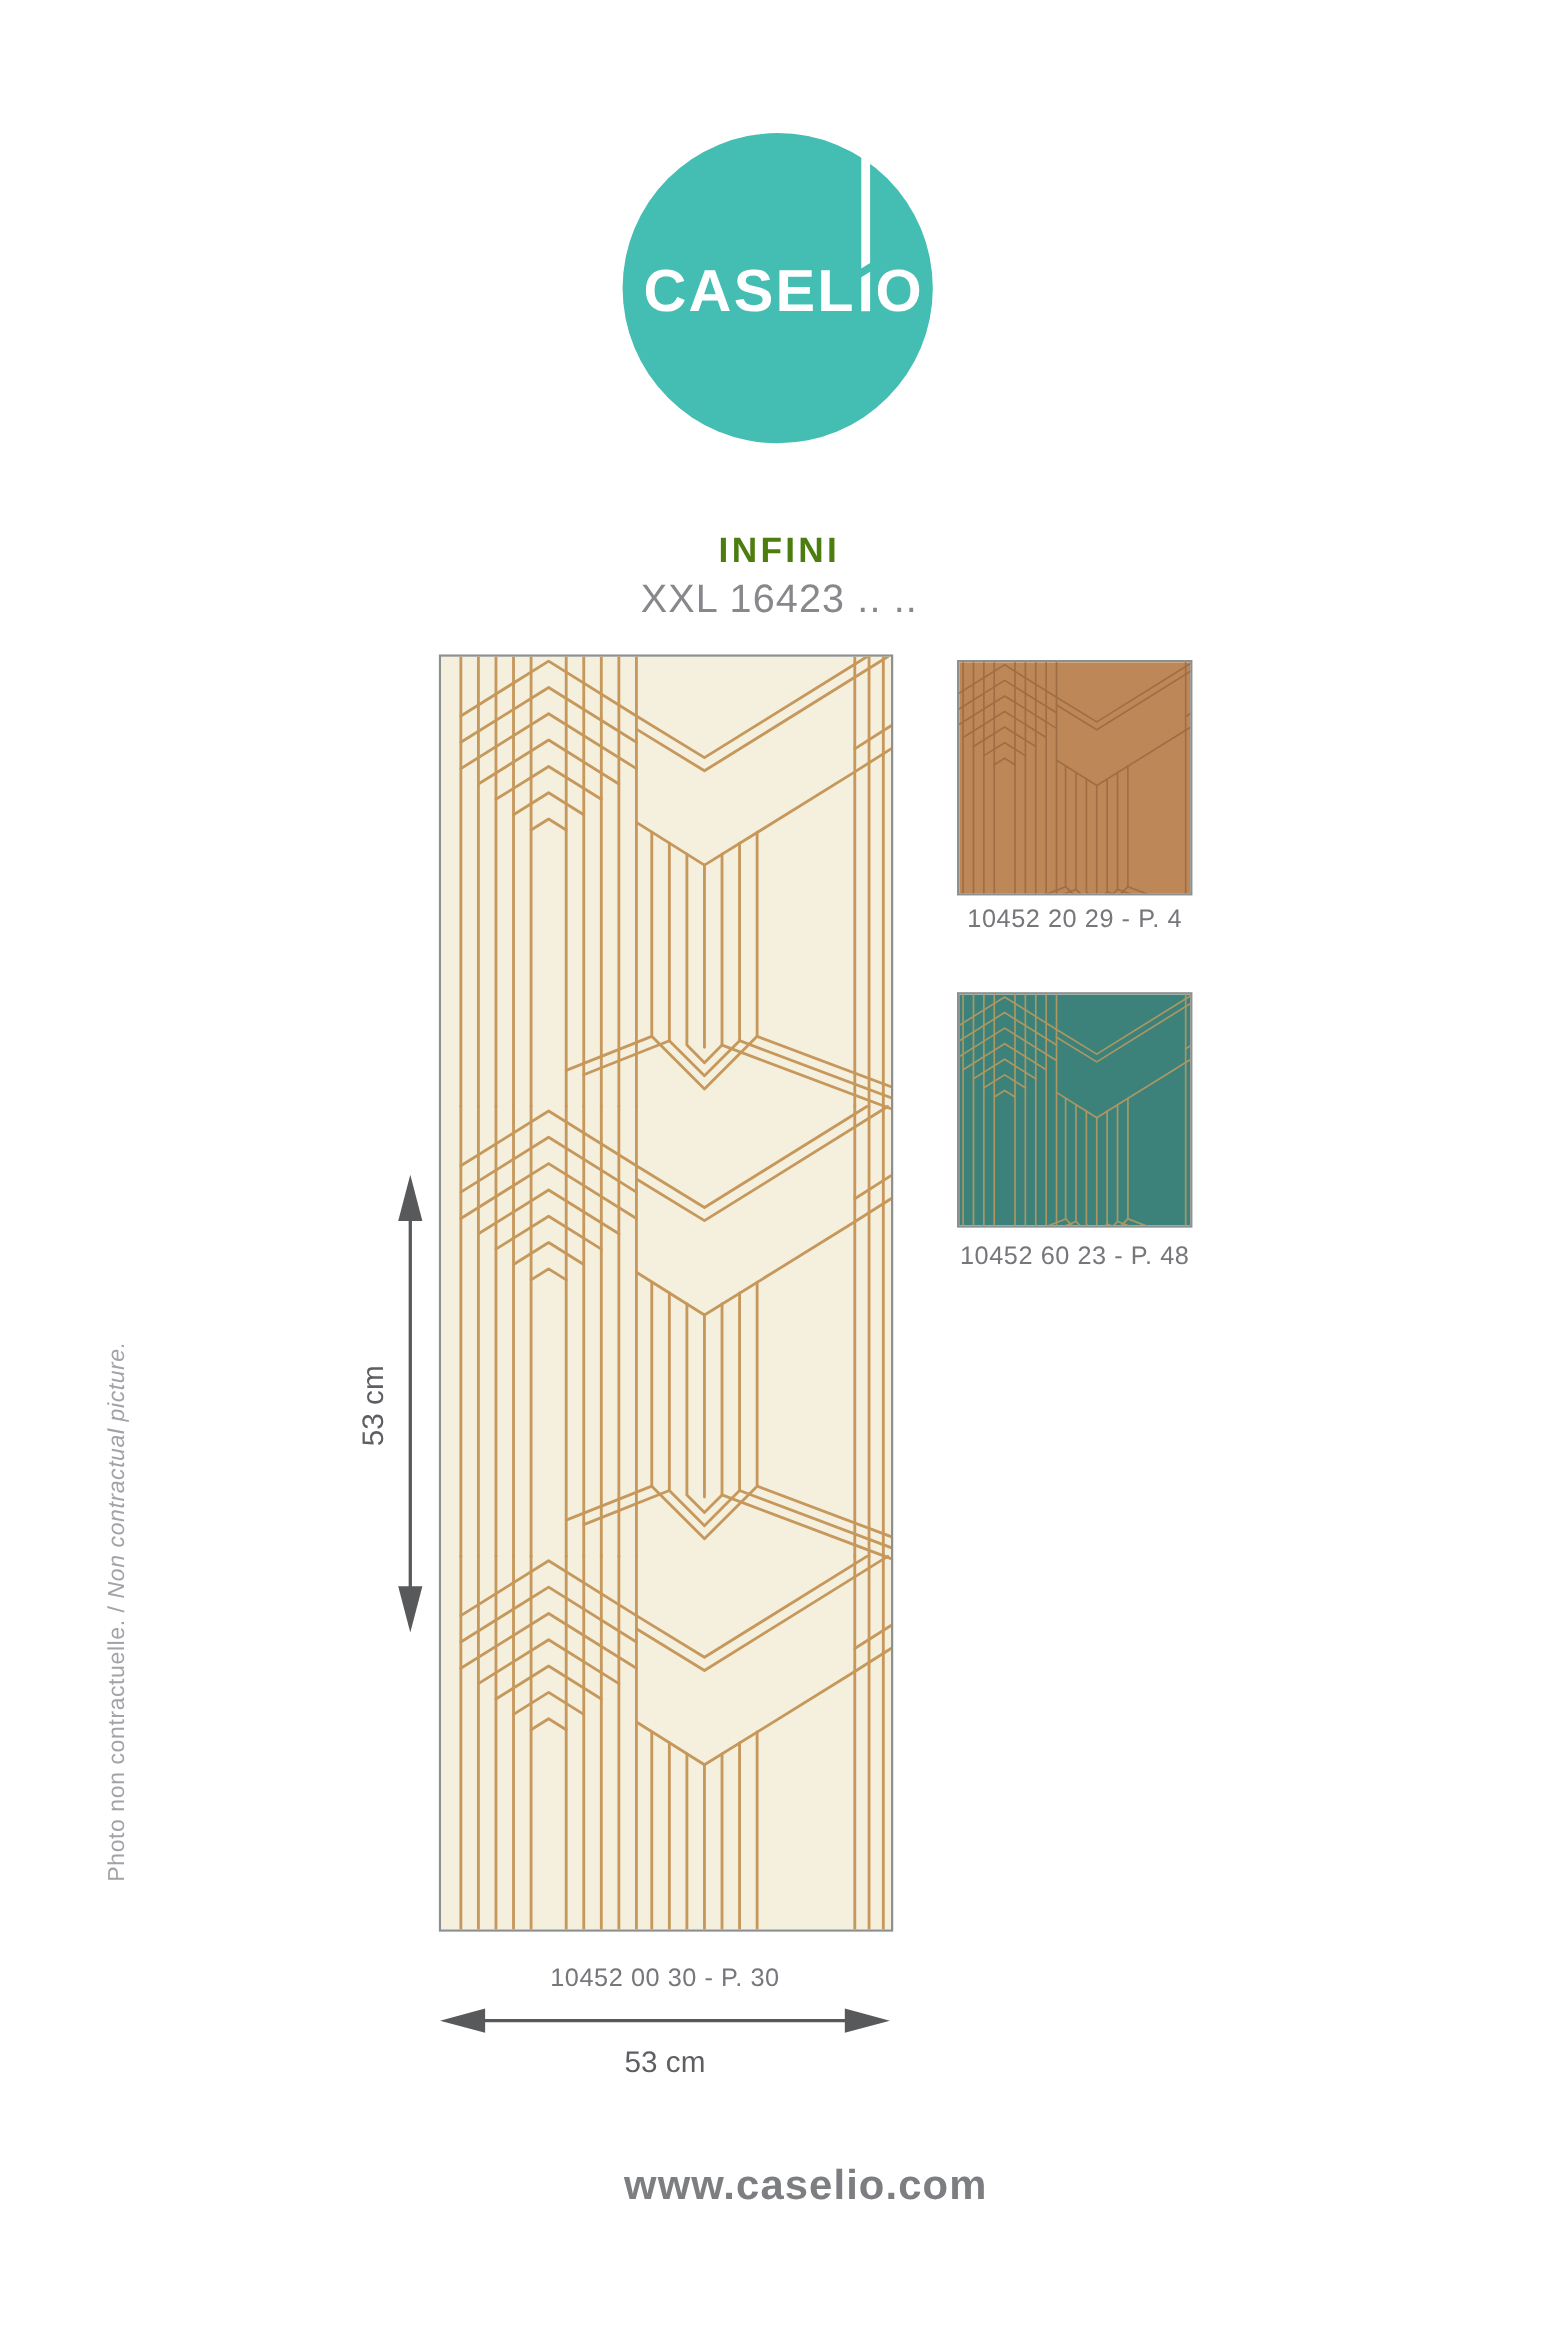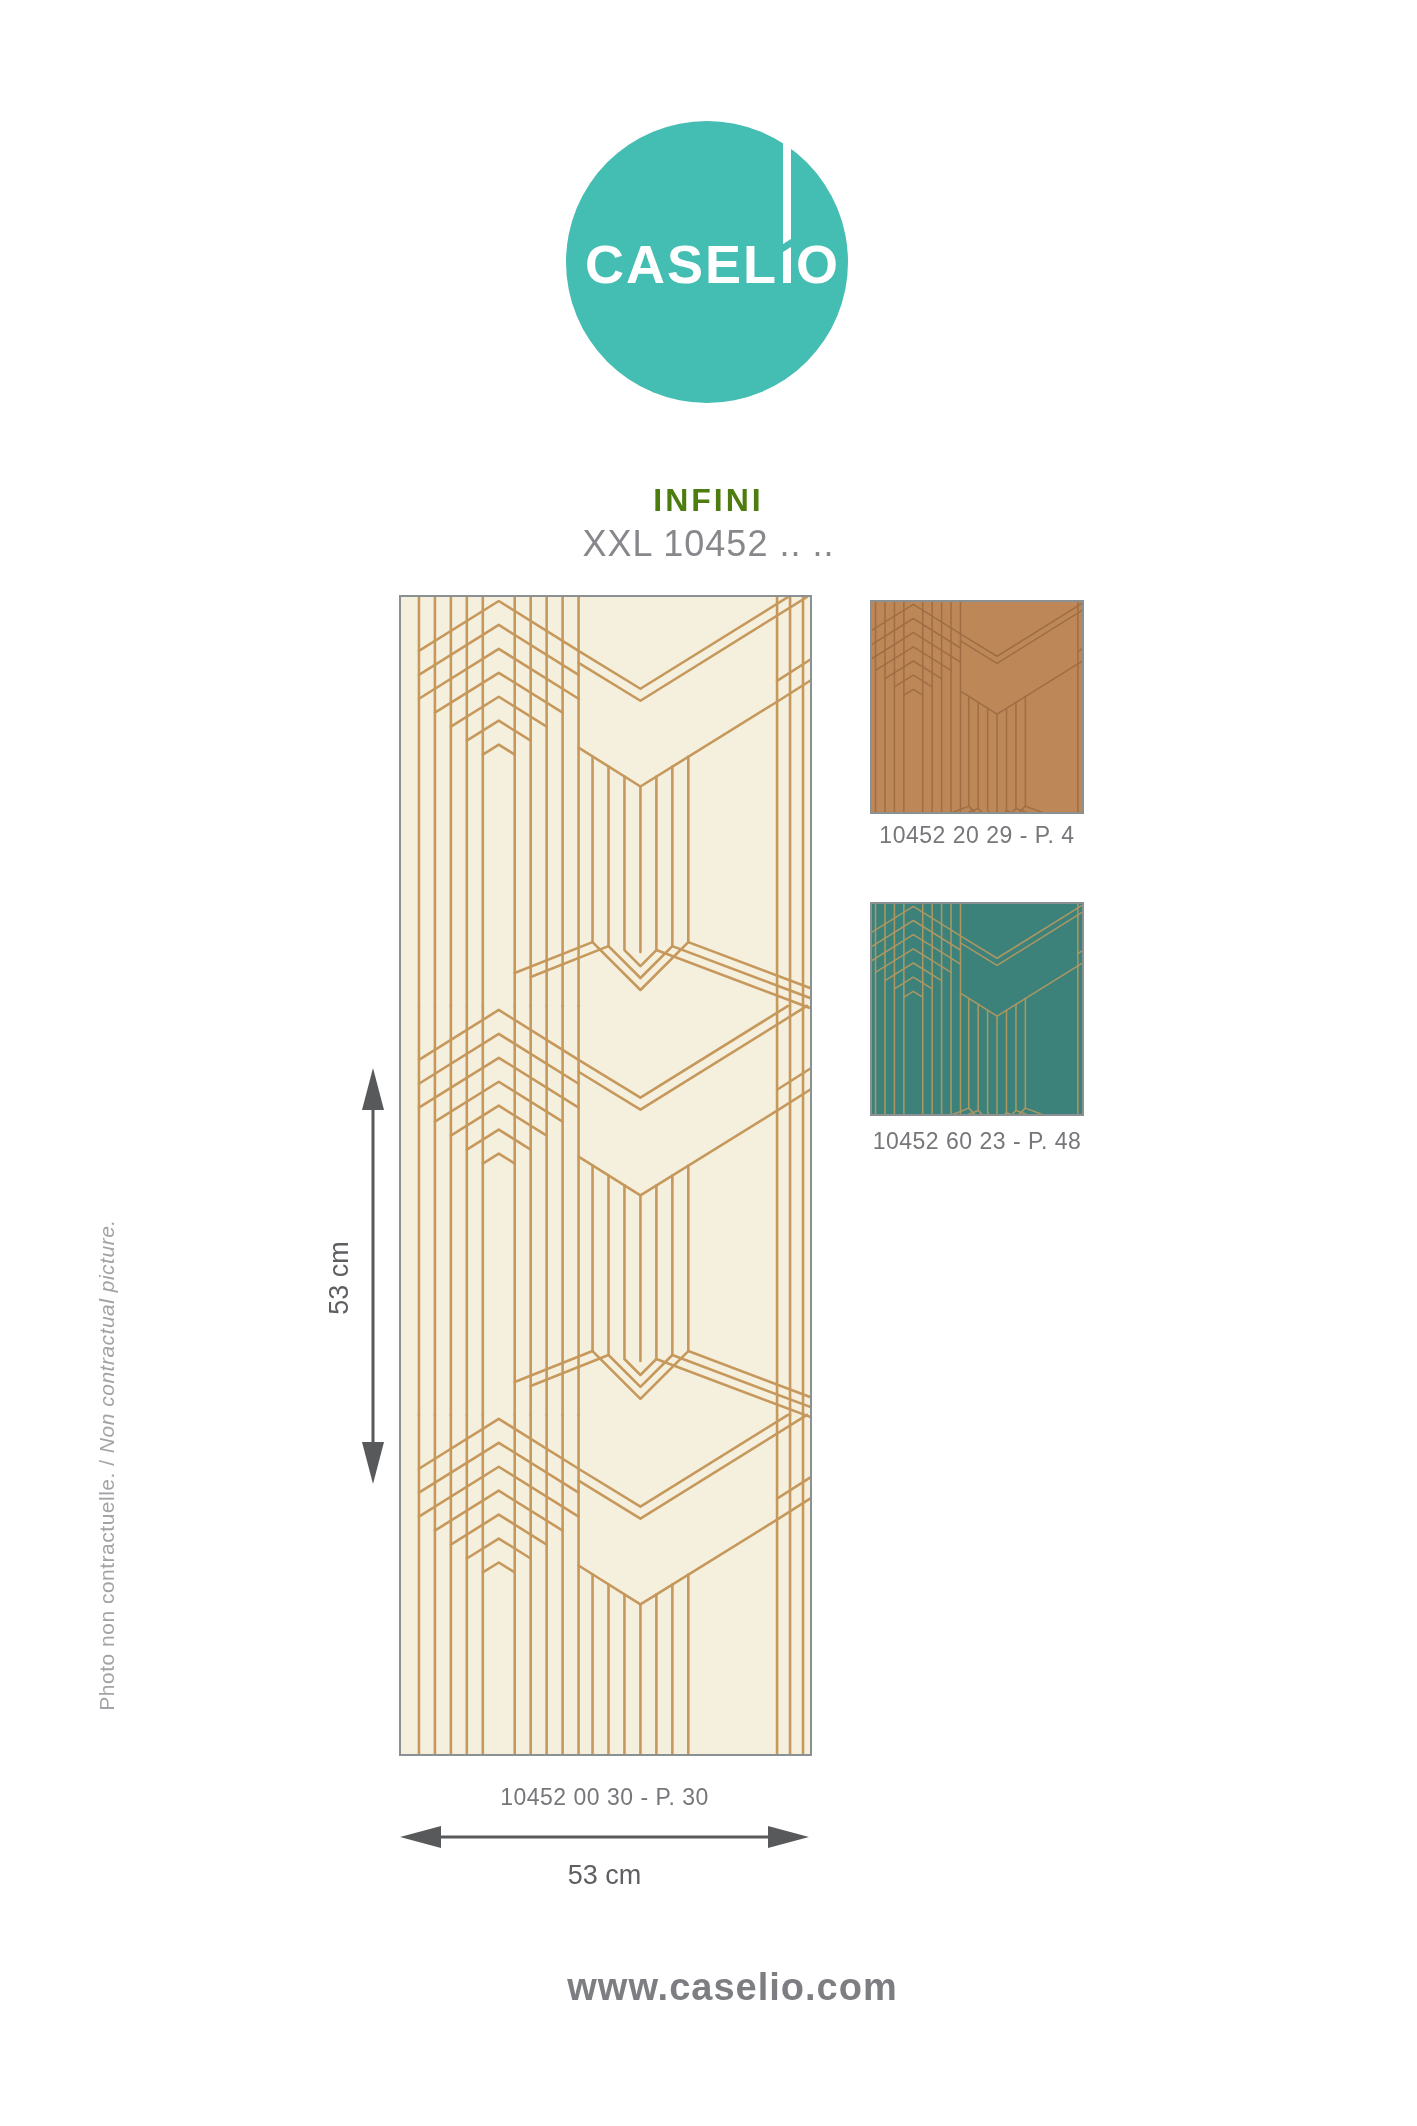--- a/index.html
+++ b/index.html
@@ -82,21 +82,21 @@
 
   <svg class="abs" style="left:565px;top:120px;" width="284" height="284" viewBox="0 0 284 284">
     <circle cx="142" cy="142" r="141" fill="#44BDB2"></circle>
     <polygon points="218,18 226,18 226,119 218,124" fill="#ffffff"></polygon>
     <polygon points="218,132 226,127 226,163 218,163" fill="#ffffff"></polygon>
     <text x="20" y="163" font-size="54" font-weight="bold" letter-spacing="2" fill="#ffffff">CASEL</text>
     <text x="231" y="163" font-size="54" font-weight="bold" fill="#ffffff">O</text>
   </svg>
 
   <div class="abs center-text title">INFINI</div>
-  <div class="abs center-text subtitle">XXL 10452 .. ..</div>
+  <div class="abs center-text subtitle">XXL 16423 .. ..</div>
 
   <div class="abs figure-frame main-figure">
     <svg width="409" height="1157" viewBox="0 0 410 1160" preserveAspectRatio="none">
       <rect x="0" y="0" width="410" height="1160" fill="#F5F0DE"></rect>
       <g color="#C6985C">
         <use href="#tile" y="0"></use>
         <use href="#tile" y="410"></use>
         <use href="#tile" y="820"></use>
       </g>
     </svg>

